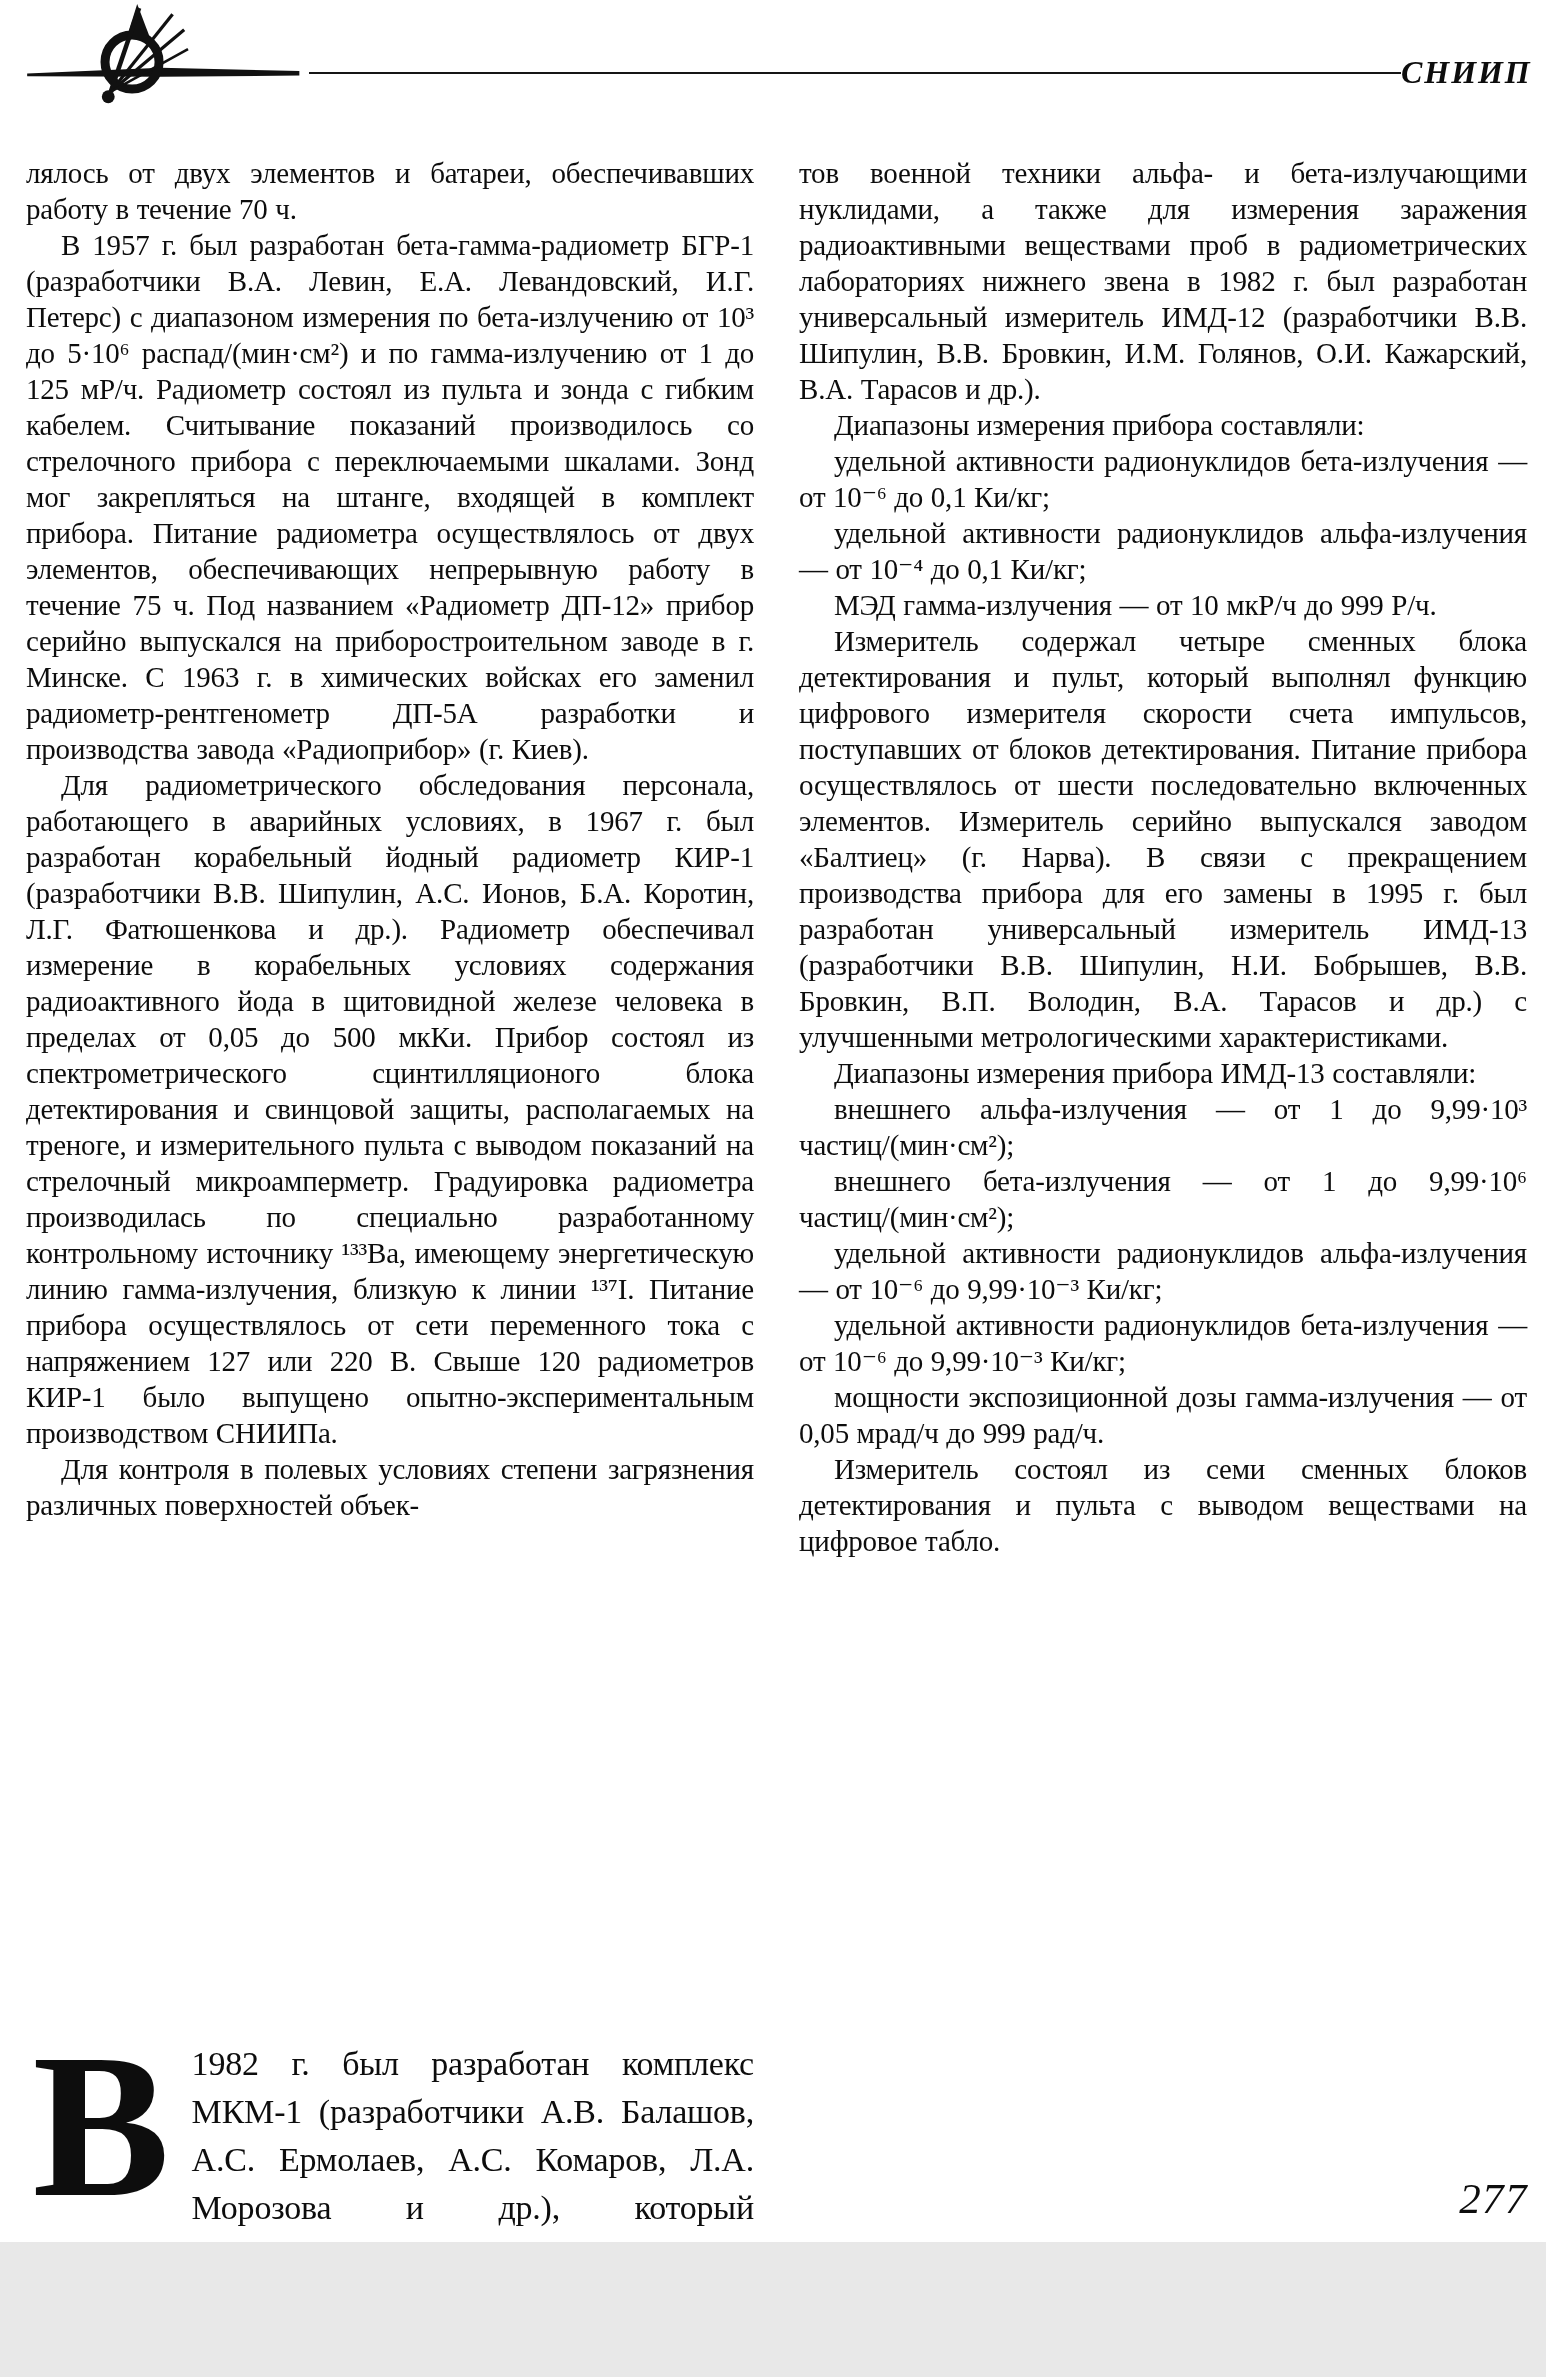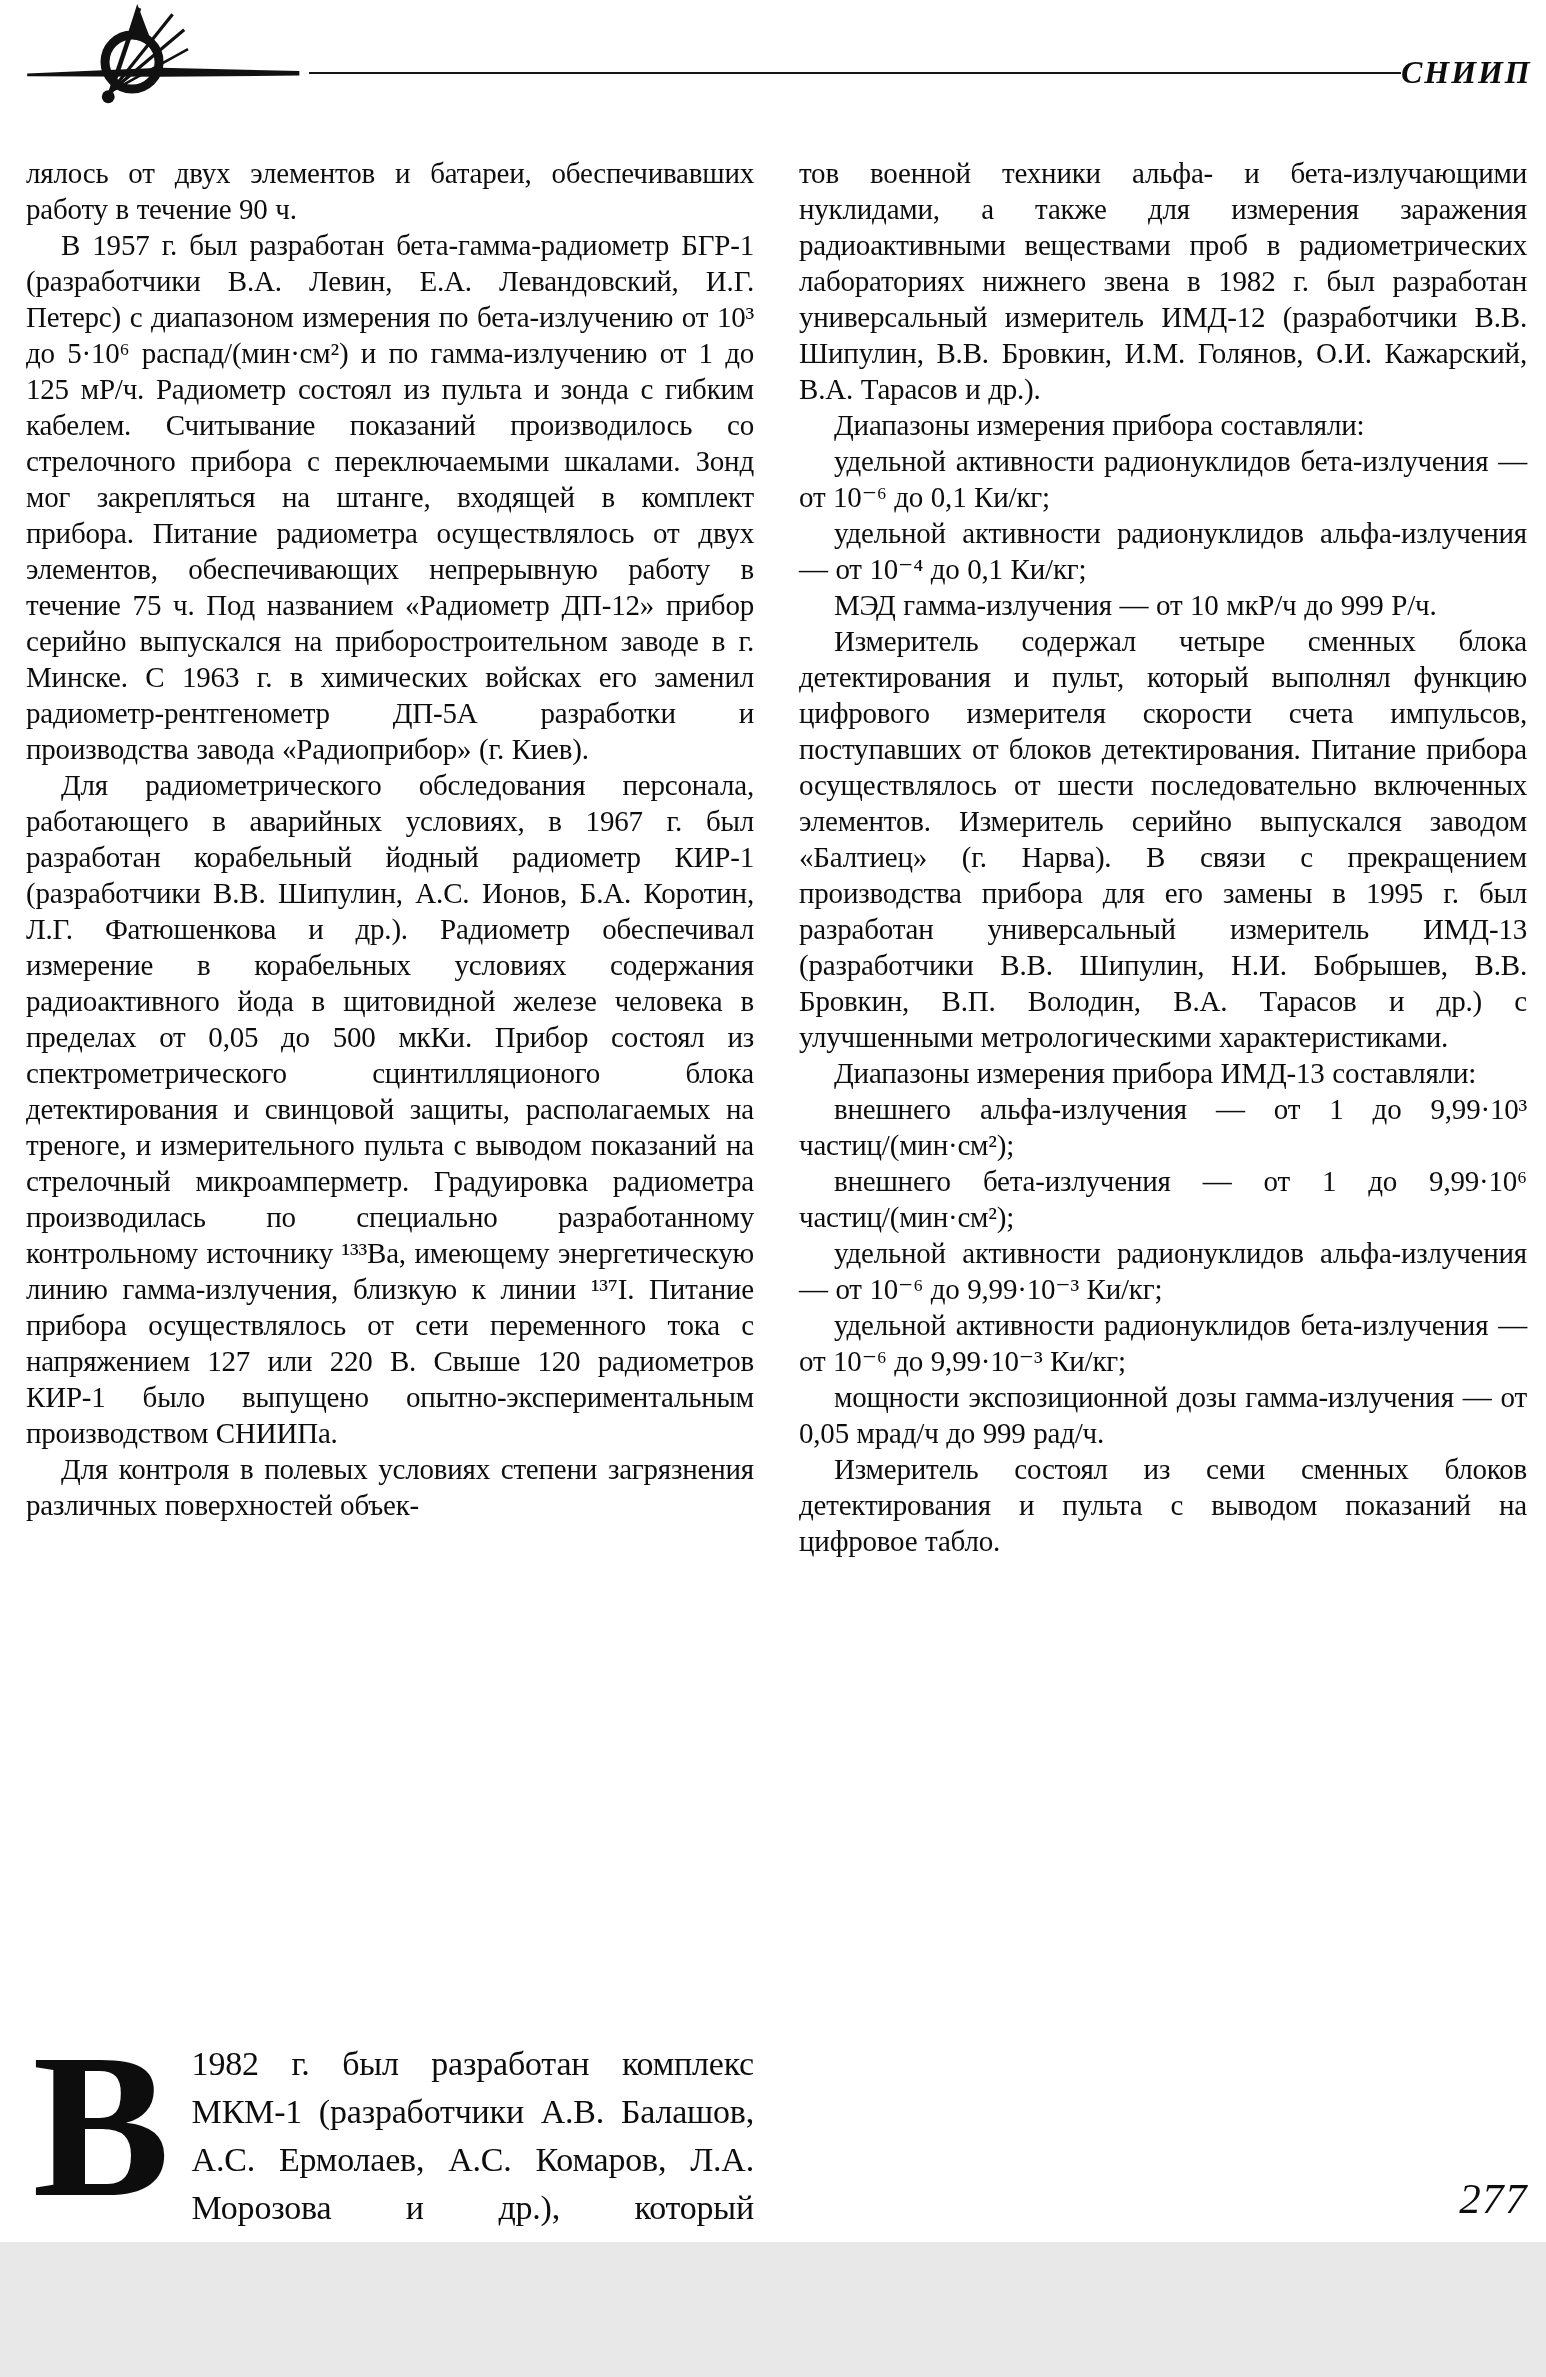--- a/index.html
+++ b/index.html
@@ -87,39 +87,39 @@
     <line x1="152" y1="142" x2="266" y2="46" stroke="#111" stroke-width="5"></line>
     <line x1="152" y1="142" x2="272" y2="76" stroke="#111" stroke-width="4"></line>
 
     <circle cx="148" cy="150" r="10" fill="#111"></circle>
   </svg>
   <div class="rule-thin"></div>
   <div class="brand">СНИИП</div>
 
   <div class="cols">
     <div class="col">
-      <p>лялось от двух элементов и батареи, обеспечивавших работу в течение 90 ч.</p>
+      <p>лялось от двух элементов и батареи, обеспечивавших работу в течение 70 ч.</p>
       <p class="ind">В 1957 г. был разработан бета-гамма-радиометр БГР-1 (разработчики В.А. Левин, Е.А. Левандовский, И.Г. Петерс) с диапазоном измерения по бета-излучению от 10³ до 5·10⁶ распад/(мин·см²) и по гамма-излучению от 1 до 125 мР/ч. Радиометр состоял из пульта и зонда с гибким кабелем. Считывание показаний производилось со стрелочного прибора с переключаемыми шкалами. Зонд мог закрепляться на штанге, входящей в комплект прибора. Питание радиометра осуществлялось от двух элементов, обеспечивающих непрерывную работу в течение 75 ч. Под названием «Радиометр ДП-12» прибор серийно выпускался на приборостроительном заводе в г. Минске. С 1963 г. в химических войсках его заменил радиометр-рентгенометр ДП-5А разработки и производства завода «Радиоприбор» (г. Киев).</p>
       <p class="ind">Для радиометрического обследования персонала, работающего в аварийных условиях, в 1967 г. был разработан корабельный йодный радиометр КИР-1 (разработчики В.В. Шипулин, А.С. Ионов, Б.А. Коротин, Л.Г. Фатюшенкова и др.). Радиометр обеспечивал измерение в корабельных условиях содержания радиоактивного йода в щитовидной железе человека в пределах от 0,05 до 500 мкКи. Прибор состоял из спектрометрического сцинтилляционого блока детектирования и свинцовой защиты, располагаемых на треноге, и измерительного пульта с выводом показаний на стрелочный микроамперметр. Градуировка радиометра производилась по специально разработанному контрольному источнику ¹³³Ва, имеющему энергетическую линию гамма-излучения, близкую к линии ¹³⁷I. Питание прибора осуществлялось от сети переменного тока с напряжением 127 или 220 В. Свыше 120 радиометров КИР-1 было выпущено опытно-экспериментальным производством СНИИПа.</p>
       <p class="ind">Для контроля в полевых условиях степени загрязнения различных поверхностей объек-</p>
     </div>
     <div class="col">
       <p>тов военной техники альфа- и бета-излучающими нуклидами, а также для измерения заражения радиоактивными веществами проб в радиометрических лабораториях нижнего звена в 1982 г. был разработан универсальный измеритель ИМД-12 (разработчики В.В. Шипулин, В.В. Бровкин, И.М. Голянов, О.И. Кажарский, В.А. Тарасов и др.).</p>
       <p class="ind">Диапазоны измерения прибора составляли:</p>
       <p class="ind">удельной активности радионуклидов бета-излучения — от 10⁻⁶ до 0,1 Ки/кг;</p>
       <p class="ind">удельной активности радионуклидов альфа-излучения — от 10⁻⁴ до 0,1 Ки/кг;</p>
       <p class="ind">МЭД гамма-излучения — от 10 мкР/ч до 999 Р/ч.</p>
       <p class="ind">Измеритель содержал четыре сменных блока детектирования и пульт, который выполнял функцию цифрового измерителя скорости счета импульсов, поступавших от блоков детектирования. Питание прибора осуществлялось от шести последовательно включенных элементов. Измеритель серийно выпускался заводом «Балтиец» (г. Нарва). В связи с прекращением производства прибора для его замены в 1995 г. был разработан универсальный измеритель ИМД-13 (разработчики В.В. Шипулин, Н.И. Бобрышев, В.В. Бровкин, В.П. Володин, В.А. Тарасов и др.) с улучшенными метрологическими характеристиками.</p>
       <p class="ind">Диапазоны измерения прибора ИМД-13 составляли:</p>
       <p class="ind">внешнего альфа-излучения — от 1 до 9,99·10³ частиц/(мин·см²);</p>
       <p class="ind">внешнего бета-излучения — от 1 до 9,99·10⁶ частиц/(мин·см²);</p>
       <p class="ind">удельной активности радионуклидов альфа-излучения — от 10⁻⁶ до 9,99·10⁻³ Ки/кг;</p>
       <p class="ind">удельной активности радионуклидов бета-излучения — от 10⁻⁶ до 9,99·10⁻³ Ки/кг;</p>
       <p class="ind">мощности экспозиционной дозы гамма-излучения — от 0,05 мрад/ч до 999 рад/ч.</p>
-      <p class="ind">Измеритель состоял из семи сменных блоков детектирования и пульта с выводом показаний на цифровое табло.</p>
+      <p class="ind">Измеритель состоял из семи сменных блоков детектирования и пульта с выводом веществами на цифровое табло.</p>
     </div>
   </div>
 
 
   <div class="bottom">
     <div class="bcol">
       <p>
         <span class="dropcap">В</span>
         <span>1982 г. был разработан комплекс МКМ-1 (разработчики А.В. Балашов, А.С. Ермолаев, А.С. Комаров, Л.А. Морозова и др.), который предназначался для отработки операторских навыков у специалистов, эксплуатирующих комплекс мно-</span>
       </p>

